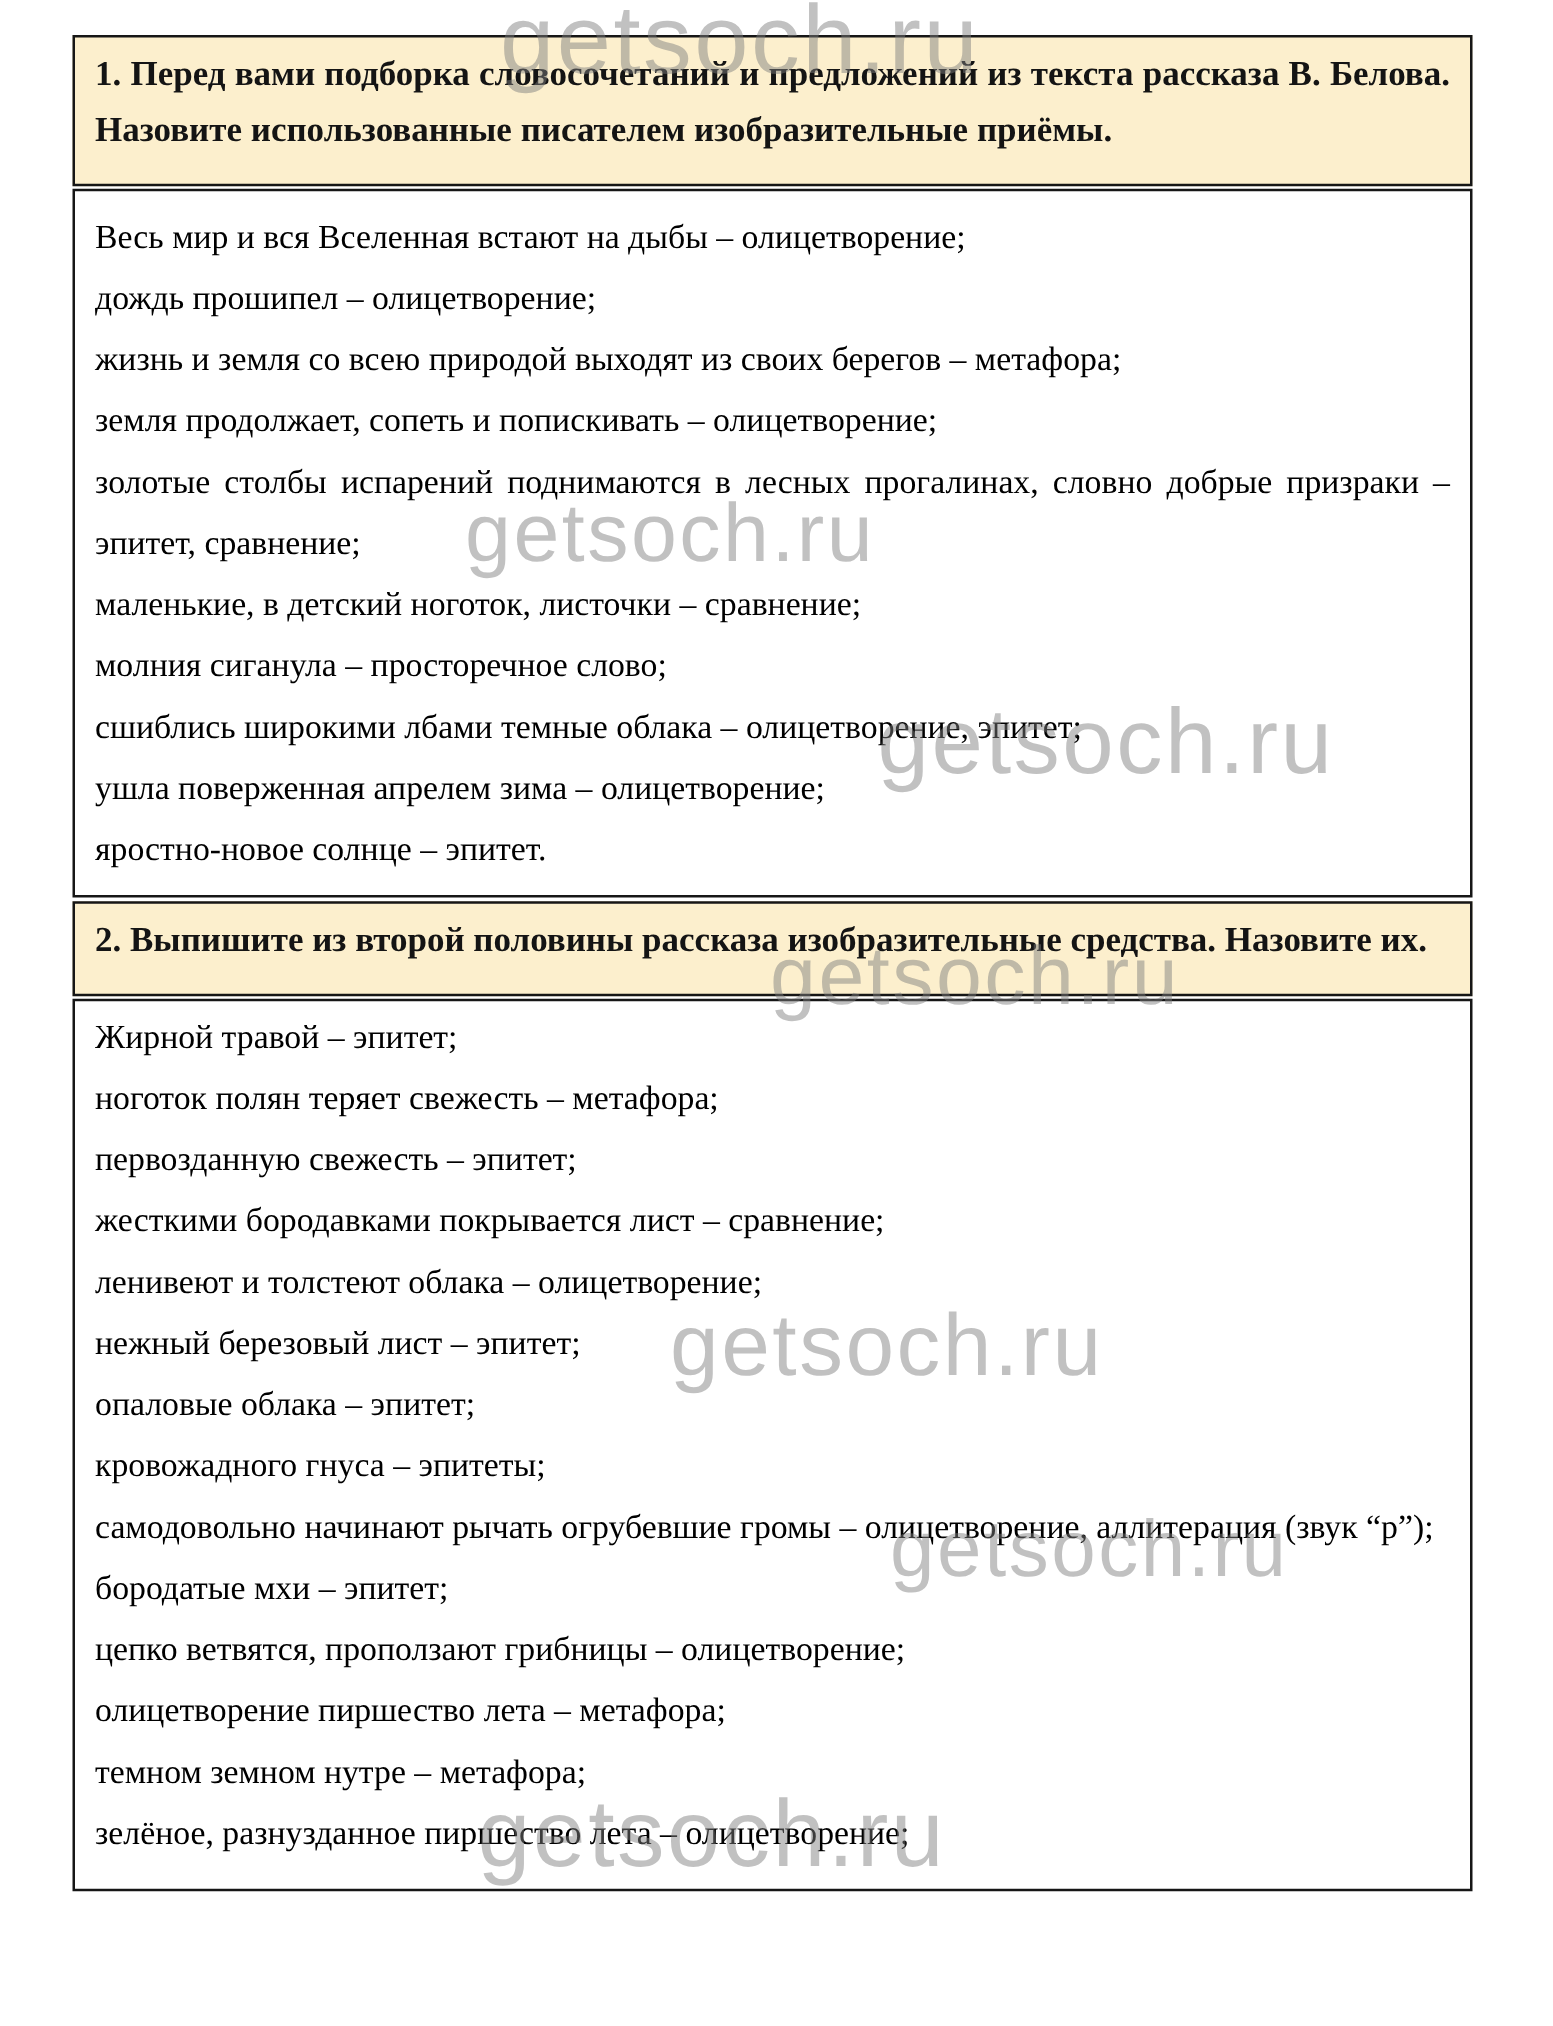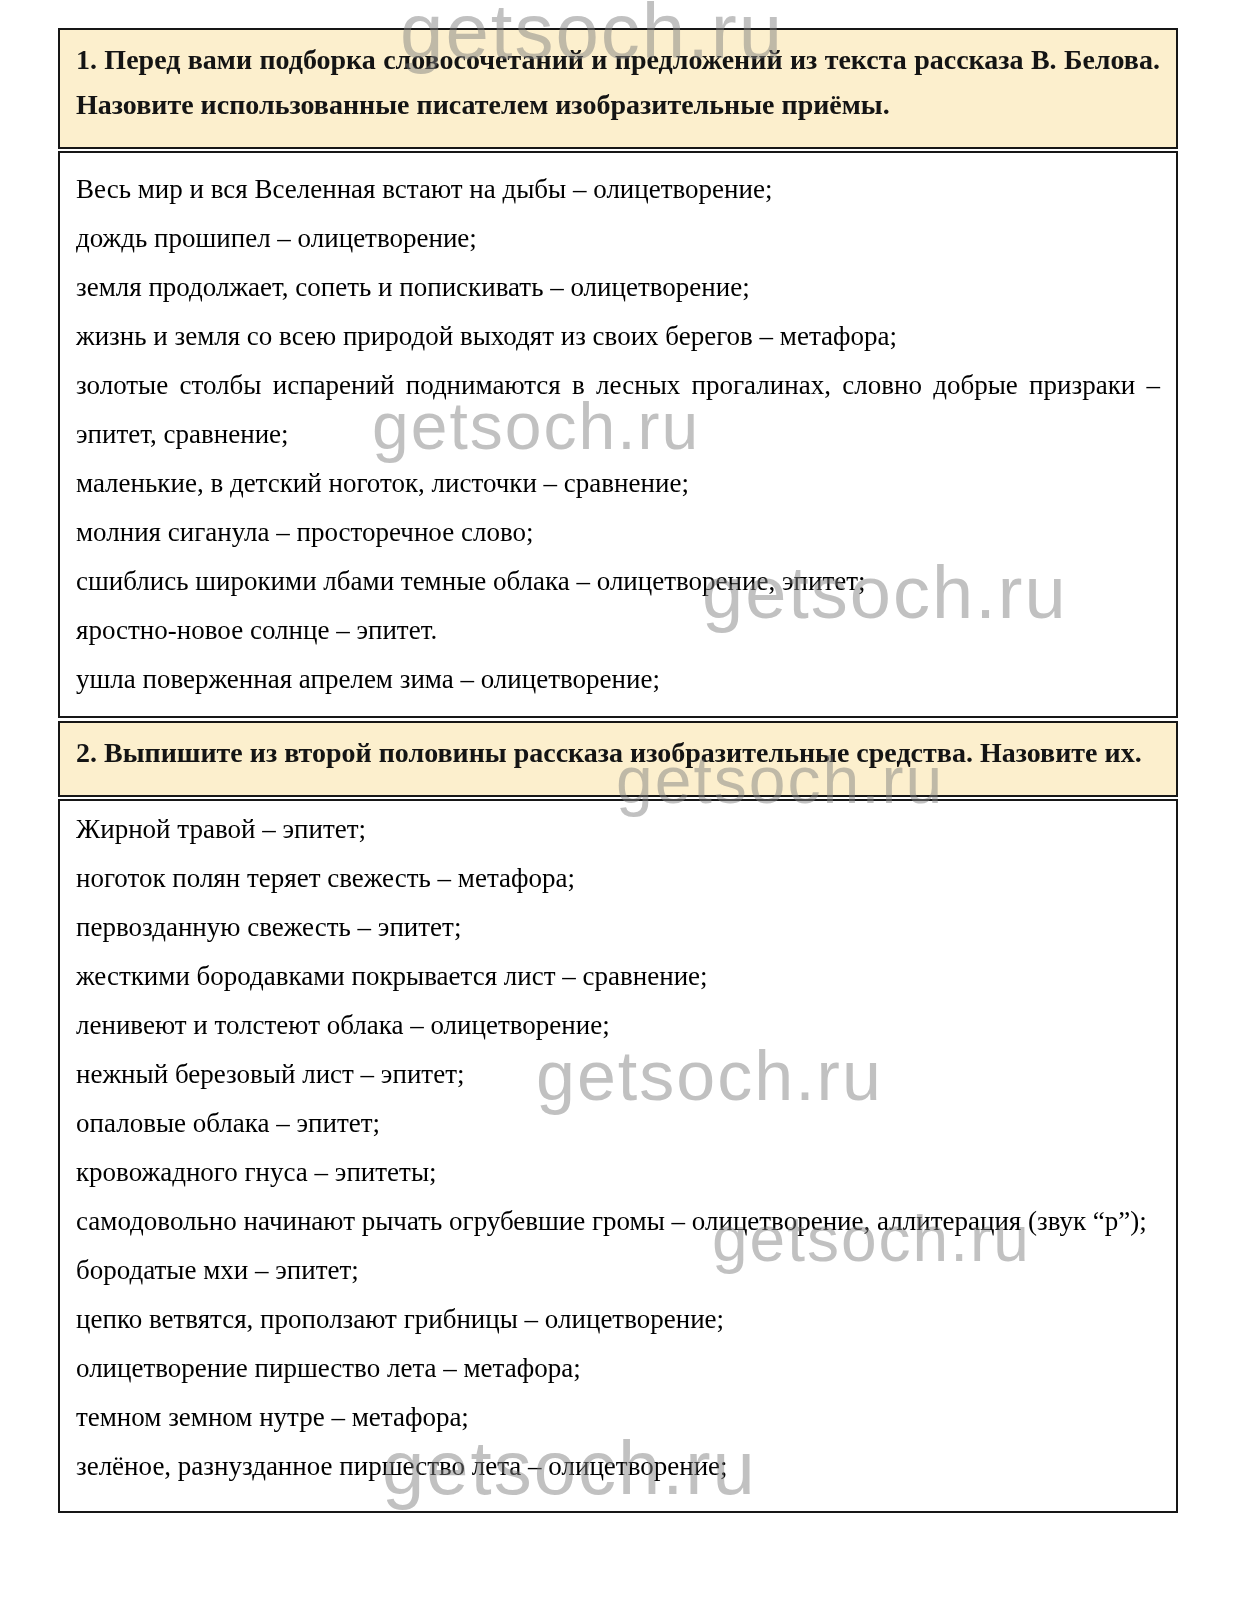--- a/index.html
+++ b/index.html
@@ -76,28 +76,28 @@
 </head>
 <body>
 
 <div class="content">
 
   <div class="section section-1">
     <div class="qbox">1. Перед вами подборка словосочетаний и предложений из текста рассказа В. Белова. Назовите использованные писателем изобразительные приёмы.</div>
     <div class="abox">
         <p>Весь мир и вся Вселенная встают на дыбы – олицетворение;</p>
         <p>дождь прошипел – олицетворение;</p>
+        <p>жизнь и земля со всею природой выходят из своих берегов – метафора;</p>
         <p>земля продолжает, сопеть и попискивать – олицетворение;</p>
-        <p>жизнь и земля со всею природой выходят из своих берегов – метафора;</p>
         <p>золотые столбы испарений поднимаются в лесных прогалинах, словно добрые призраки – эпитет, сравнение;</p>
         <p>маленькие, в детский ноготок, листочки – сравнение;</p>
         <p>молния сиганула – просторечное слово;</p>
         <p>сшиблись широкими лбами темные облака – олицетворение, эпитет;</p>
+        <p>ушла поверженная апрелем зима – олицетворение;</p>
         <p>яростно-новое солнце – эпитет.</p>
-        <p>ушла поверженная апрелем зима – олицетворение;</p>
       </div>
   </div>
 
   <div class="section section-2">
     <div class="qbox">2. Выпишите из второй половины рассказа изобразительные средства. Назовите их.</div>
     <div class="abox second">
         <p>Жирной травой – эпитет;</p>
         <p>ноготок полян теряет свежесть – метафора;</p>
         <p>первозданную свежесть – эпитет;</p>
         <p>жесткими бородавками покрывается лист – сравнение;</p>

